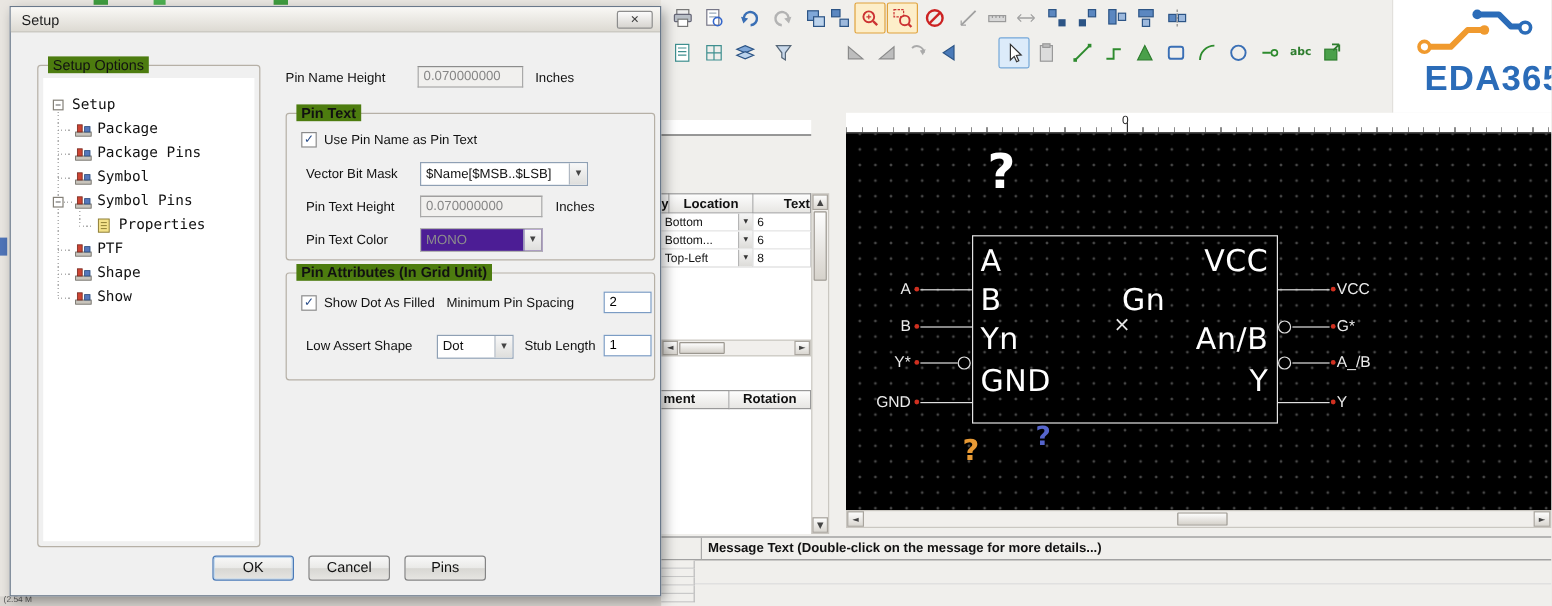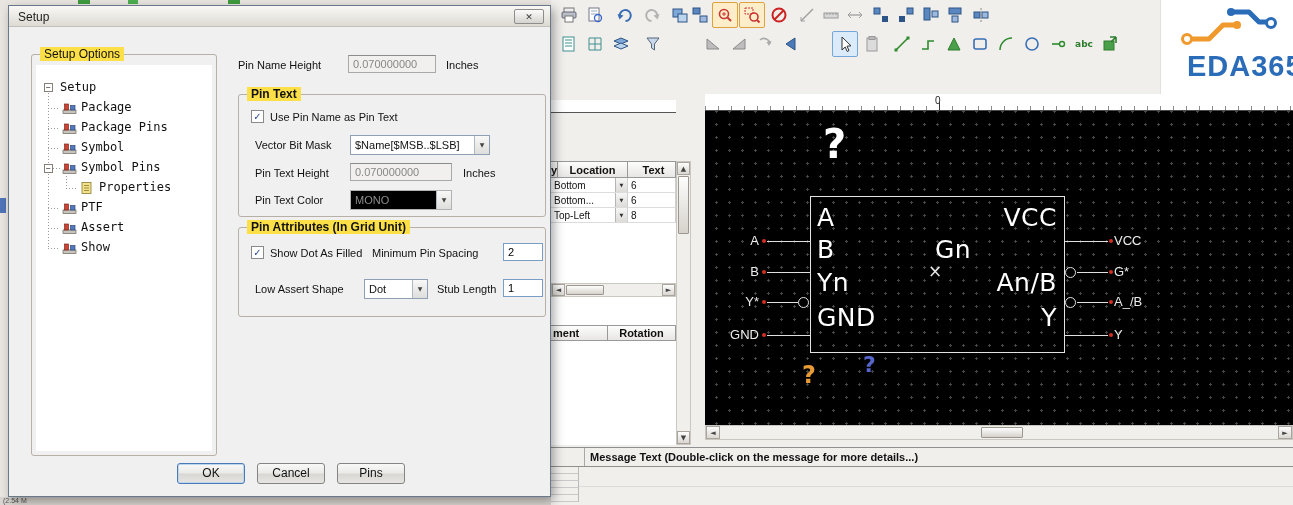--- a/index.html
+++ b/index.html
@@ -16,28 +16,28 @@
   
   #logo-panel{position:absolute;left:1160px;top:0;width:133px;height:94px;background:#fff;border-left:1px solid #e2e0dc}
   .logo-text{position:absolute;left:26px;top:50px;font-size:29px;font-weight:bold;color:#2b6cb8;letter-spacing:1px}
   
   #dialog{position:absolute;left:8px;top:5px;width:543px;height:492px;background:#f0f0f0;border:1px solid #69788a;box-shadow:3px 4px 10px rgba(0,0,0,.35);z-index:50}
   #titlebar{position:absolute;left:0;top:0;right:0;height:21px;background:linear-gradient(#f9f8f5,#dddad3);border-bottom:1px solid #c4c1ba}
   #titlebar .t{position:absolute;left:9px;top:4px;font-size:12px;color:#1c1c1c}
   .closebtn{position:absolute;right:6px;top:3px;width:30px;height:15px;border:1px solid #8d8d8d;border-radius:2px;background:linear-gradient(#fbfbfb,#d6d4cf);display:flex;align-items:center;justify-content:center}
   .closebtn span{font-size:9px;color:#3c3c3c;font-family:"DejaVu Sans",sans-serif}
   .groupbox{position:absolute;border:1px solid #b6b0a6;border-radius:3px}
-  .legend{position:absolute;top:-8px;left:8px;background:#fde047;padding:0 4px;font-size:12px;white-space:nowrap}
+  .legend{position:absolute;top:-8px;left:8px;background:#4d7c0f;padding:0 4px;font-size:12px;white-space:nowrap}
   .legend.b{font-weight:bold}
   .lbl{position:absolute;font-size:11px;white-space:nowrap}
   .field{position:absolute;border:1px solid #a9a9a9;border-top-color:#8c8c8c;background:#f1f0ee;color:#878787;font-size:11px;line-height:16px;padding:0 4px;overflow:hidden;white-space:nowrap}
   .field.on{background:#fff;color:#000;border:1px solid #7b9cc4}
   .combo{position:absolute;border:1px solid #8fa0b4;background:#fff;font-size:11px;line-height:18px;padding:0 18px 0 4px;overflow:hidden;white-space:nowrap}
   .combo .arrow{position:absolute;right:0;top:0;bottom:0;width:15px;border-left:1px solid #b0b8c2;background:linear-gradient(#f8f8f8,#dededc);display:flex;align-items:center;justify-content:center;font-size:6px;color:#444;font-family:"DejaVu Sans",sans-serif}
-  .combo.off{background:#000000;color:#8d8d8d;border-color:#b2b2b2}
+  .combo.off{background:#4c1d95;color:#8d8d8d;border-color:#b2b2b2}
   .checkbox{position:absolute;width:13px;height:13px;background:#fff;border:1px solid #8a8a8a;font:bold 10px/11px "DejaVu Sans",sans-serif;text-align:center;color:#2c4f8a}
   .radio{position:absolute;width:13px;height:13px;border-radius:50%;border:1px solid #8a8a8a;background:#fff}
   .radio.sel::after{content:"";position:absolute;left:3px;top:3px;width:5px;height:5px;border-radius:50%;background:#2c4f8a}
   .btn{position:absolute;width:68px;height:21px;border:1px solid #848484;border-radius:3px;background:linear-gradient(#f8f8f8,#eaeae8 48%,#d8d7d3 52%,#e6e5e2);font-size:12px;text-align:center;line-height:19px}
   .btn.def{border-color:#4a7ab8;box-shadow:inset 0 0 0 1px #bcd6ee}
   
   #tree-inner{position:absolute;left:4px;top:10px;right:4px;bottom:4px;background:#fff;overflow:hidden}
   .tlabel{position:absolute;font-family:"DejaVu Sans Mono","Liberation Mono",monospace;font-size:12px;white-space:nowrap}
   .exp{position:absolute;width:9px;height:9px;background:#fff;border:1px solid #848078;font:8px/7px "DejaVu Sans Mono",monospace;text-align:center;color:#333}
   .dotv{position:absolute;width:1px;background:repeating-linear-gradient(180deg,#9a9a9a 0 1px,transparent 1px 3px)}
@@ -317,21 +317,21 @@
 
   <div class="panel-white" style="left:551px;top:100px;width:125px;height:13px;border-bottom:1px solid #555"></div>
   <div class="panel-white" style="left:551px;top:161px;width:125px;height:284px">
 
     <div class="th" style="left:0;top:0;width:7px;height:17px">
         <span>y</span>
       </div>
     <div class="th" style="left:7px;top:0;width:70px;height:17px">
         <span>Location</span>
       </div>
-    <div class="th" style="left:77px;top:0;width:48px;height:17px;justify-content:center;padding-left:4px">
+    <div class="th" style="left:77px;top:0;width:48px;height:17px;justify-content:flex-end;padding-left:4px">
         <span>Text</span>
       </div>
 
     <div class="td" style="left:0;top:17px;width:77px;height:15px">
         <span>Bottom</span>
         <span class="cellarrow">▼</span>
       </div>
     <div class="td" style="left:77px;top:17px;width:48px;height:15px">
         <span>6</span>
       </div>
@@ -531,21 +531,21 @@
             <rect x="8.5" y="4.5" width="4.5" height="4.5" fill="#5577bb" stroke="#2c4d7e" stroke-width="0.7"></rect>
           </svg>
         <span class="tlabel" style="left:45px;top:135px">PTF</span>
 
         <div class="doth" style="left:12px;top:163px;width:12px"></div>
         <svg class="ticon" style="left:26px;top:156px" width="15" height="14" viewBox="0 0 15 14">
             <rect x="1" y="9" width="13" height="3.5" fill="#c8c4bc" stroke="#6a675f" stroke-width="0.7"></rect>
             <rect x="2.5" y="3" width="4" height="6" fill="#cc4433" stroke="#7a2a20" stroke-width="0.7"></rect>
             <rect x="8.5" y="4.5" width="4.5" height="4.5" fill="#5577bb" stroke="#2c4d7e" stroke-width="0.7"></rect>
           </svg>
-        <span class="tlabel" style="left:45px;top:155px">Assert</span>
+        <span class="tlabel" style="left:45px;top:155px">Shape</span>
 
         <div class="doth" style="left:12px;top:183px;width:12px"></div>
         <svg class="ticon" style="left:26px;top:176px" width="15" height="14" viewBox="0 0 15 14">
             <rect x="1" y="9" width="13" height="3.5" fill="#c8c4bc" stroke="#6a675f" stroke-width="0.7"></rect>
             <rect x="2.5" y="3" width="4" height="6" fill="#cc4433" stroke="#7a2a20" stroke-width="0.7"></rect>
             <rect x="8.5" y="4.5" width="4.5" height="4.5" fill="#5577bb" stroke="#2c4d7e" stroke-width="0.7"></rect>
           </svg>
         <span class="tlabel" style="left:45px;top:175px">Show</span>
       </div>
     </div>

